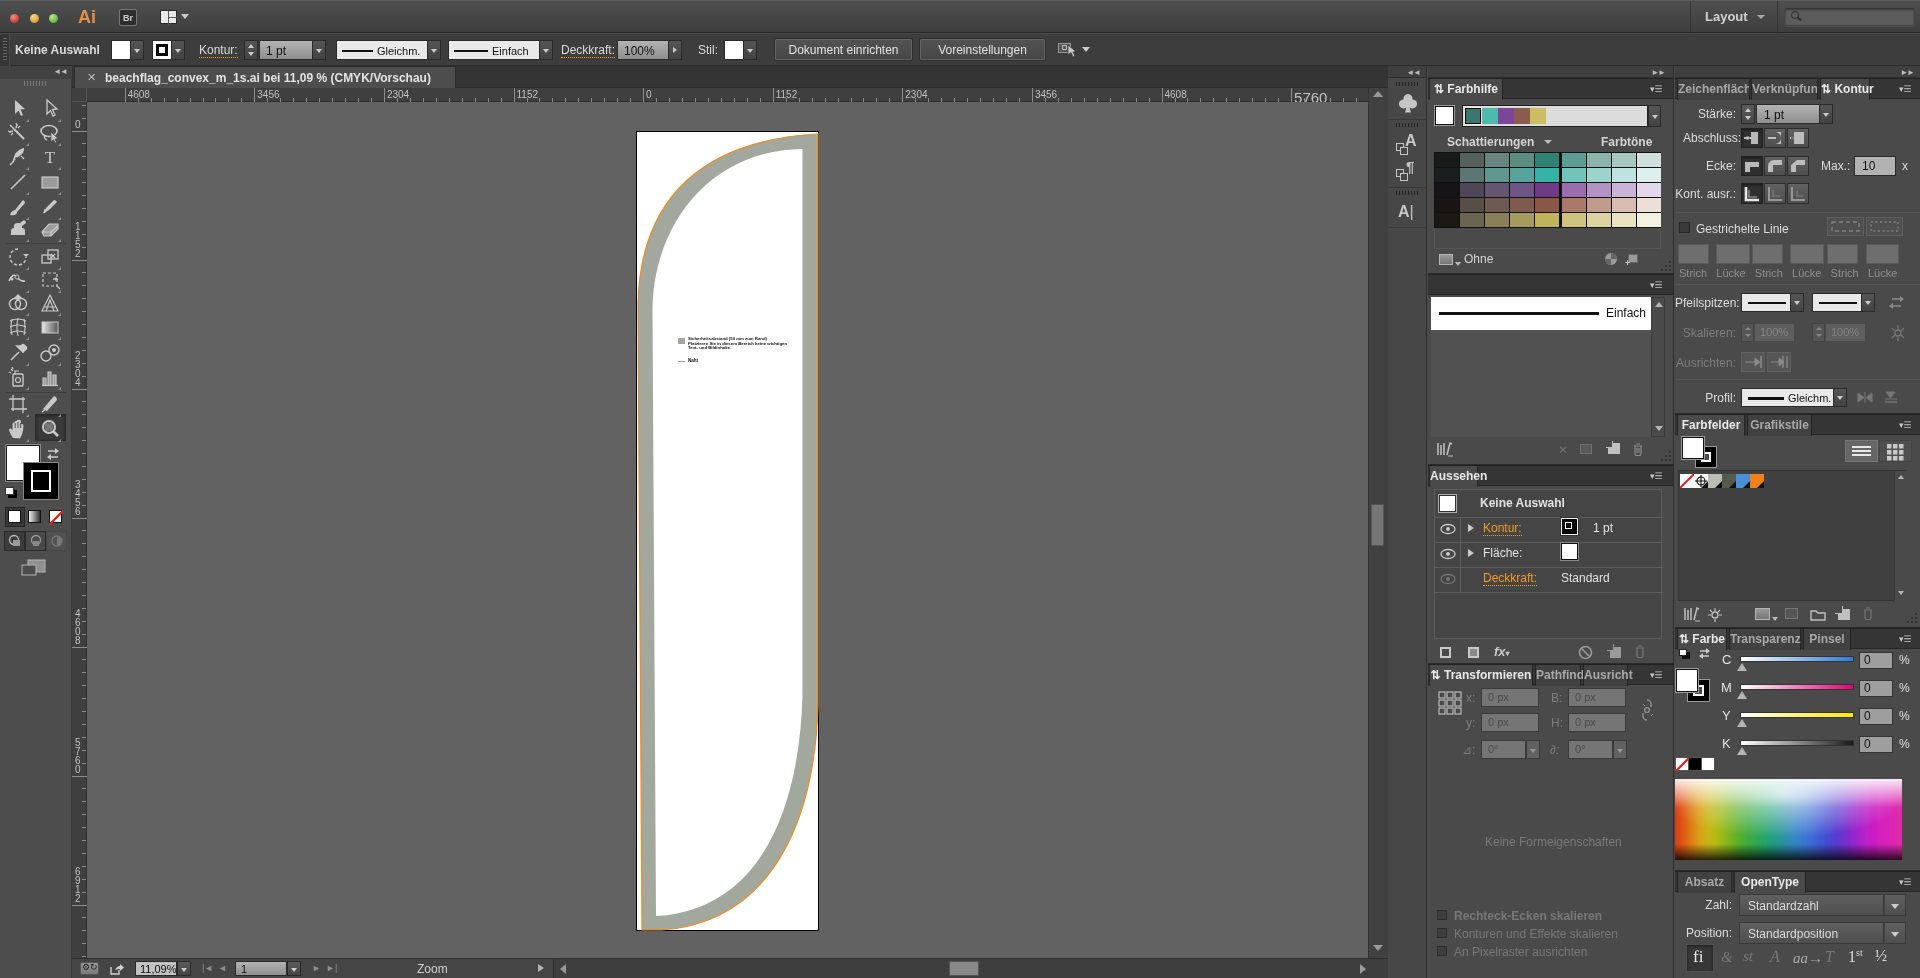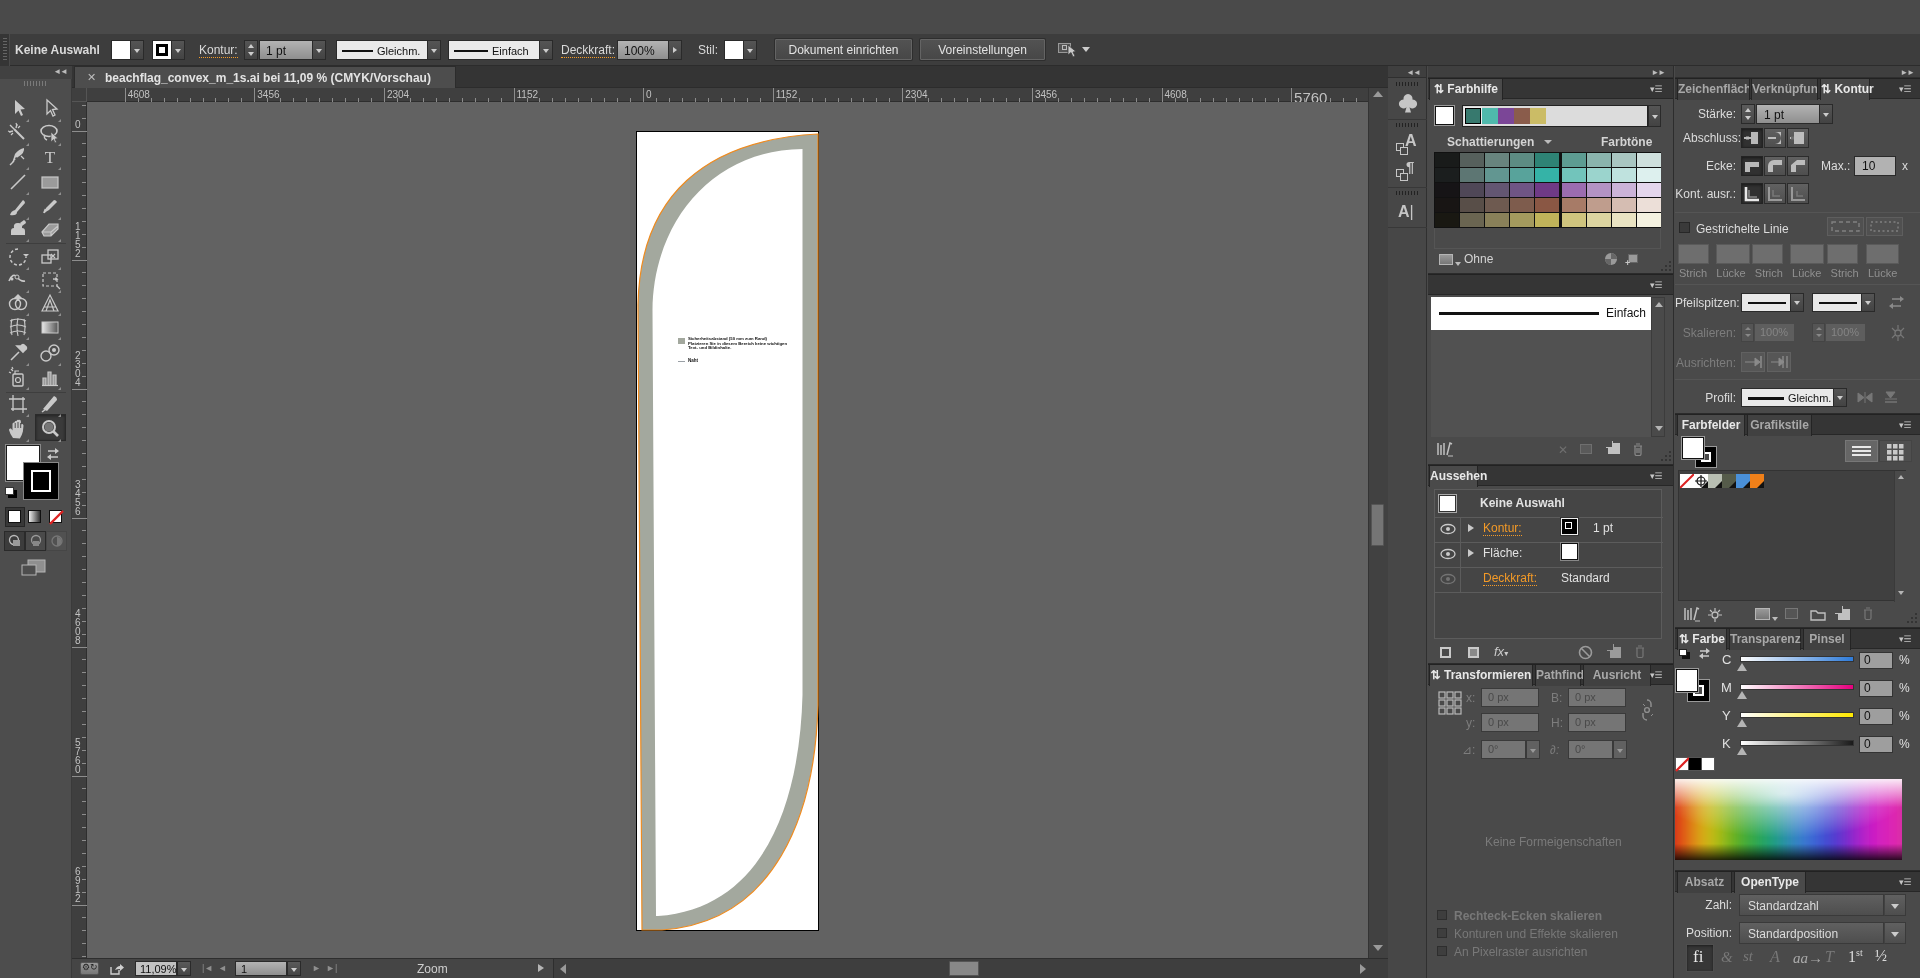--- a/index.html
+++ b/index.html
@@ -79,20 +79,39 @@
   border:1px solid #2c2c2c; }
 .pressedbtn { position:absolute; background:#313131; border:1px solid #232323;
   box-shadow:inset 0 1px 3px rgba(0,0,0,.5); }
 .gfield { position:absolute; background:#757575; border:1px solid #3a3a3a;
   color:#4a4a4a; font-size:11px; }
 </style>
 </head>
 <body>
 <div id="app">
 
+  <div id="appbar" class="abs">
+    <div class="abs light" style="left:10px;background:radial-gradient(circle at 35% 30%,#f0908a,#cf4943 60%,#8e2b27);"></div>
+    <div class="abs light" style="left:30px;background:radial-gradient(circle at 35% 30%,#f7d98c,#e0a73e 60%,#9c6d1d);"></div>
+    <div class="abs light" style="left:49px;background:radial-gradient(circle at 35% 30%,#b8e690,#6fbf48 60%,#3f7d23);"></div>
+    <div class="abs" style="left:78px;top:6px;font-size:18px;font-weight:bold;color:#e09048;">Ai</div>
+    <div class="abs" style="left:119px;top:8px;width:18px;height:17px;background:#2d2d2d;border:1px solid #777;border-radius:2px;color:#cdcdcd;font-size:9px;font-weight:bold;text-align:center;line-height:16px;">Br</div>
+    <div class="abs" style="left:160px;top:9px;width:17px;height:14px;background:#e8e8e8;border:1px solid #2a2a2a;">
+      <div class="abs" style="left:7px;top:0;width:1px;height:14px;background:#555;"></div>
+      <div class="abs" style="left:8px;top:6px;width:9px;height:1px;background:#555;"></div>
+    </div>
+    <div class="abs" style="left:181px;top:13px;width:0;height:0;border-left:4px solid transparent;border-right:4px solid transparent;border-top:5px solid #ccc;"></div>
+    <div class="abs sep" style="left:1690px;"></div>
+    <div class="abs" style="left:1705px;top:8px;font-size:13px;font-weight:bold;color:#d0d0d0;">Layout</div>
+    <div class="abs" style="left:1757px;top:14px;width:0;height:0;border-left:4px solid transparent;border-right:4px solid transparent;border-top:4px solid #aaa;"></div>
+    <div class="abs sep" style="left:1777px;"></div>
+    <div class="abs searchbox"></div>
+    <div class="abs" style="left:1791px;top:10px;width:8px;height:8px;border:1.5px solid #2e2e2e;border-radius:50%;"></div>
+    <div class="abs" style="left:1797px;top:17px;width:5px;height:1.5px;background:#2e2e2e;transform:rotate(40deg);"></div>
+  </div>
 
   <div id="ctrlbar" class="abs">
     <div class="abs" style="left:0;top:0;width:10px;height:32px;background:#353535;border-right:1px solid #4a4a4a;"></div>
     <div class="abs" style="left:3px;top:4px;width:4px;height:24px;background:repeating-linear-gradient(#666 0 1px,transparent 1px 3px);"></div>
     <div class="abs lbl" style="left:15px;font-weight:bold;">Keine Auswahl</div>
 
     <div class="abs swwrap" style="left:111px;">
       <div class="abs" style="left:0;top:0;width:20px;height:20px;background:#fff;border:1px solid #2a2a2a;"></div>
       <div class="abs ddbtn" style="left:20px;">
           <div class="abs" style="left:3px;top:8px;width:0;height:0;border-left:3.5px solid transparent;border-right:3.5px solid transparent;border-top:4px solid #ccc;"></div>
@@ -778,36 +797,36 @@
       <svg class="abs" style="left:5px;top:83px;opacity:.35;" width="16" height="12">
           <ellipse cx="8" cy="6" rx="7" ry="4.5" fill="none" stroke="#c9c9c9" stroke-width="1.3"></ellipse>
           <circle cx="8" cy="6" r="2" fill="#c9c9c9"></circle>
         </svg>
       <div class="abs orange" style="left:48px;top:81px;font-size:12px;border-bottom:1px dotted #f39a27;">Deckkraft:</div>
       <div class="abs" style="left:126px;top:81px;font-size:12px;color:#e2e2e2;">Standard</div>
       <div class="abs" style="left:0;top:102px;width:228px;height:1px;background:#5c5c5c;"></div>
     </div>
     <div class="abs" style="left:12px;top:581px;width:11px;height:11px;border:2px solid #c9c9c9;"></div>
     <div class="abs" style="left:40px;top:581px;width:11px;height:11px;border:2px solid #c9c9c9;background:#8a8a8a;"></div>
-    <div class="abs" style="left:66px;top:578px;font-size:13px;font-style:italic;font-weight:normal;color:#c9c9c9;">fx<span style="font-style:normal;font-size:8px;">▾</span></div>
+    <div class="abs" style="left:66px;top:578px;font-size:13px;font-style:italic;font-weight:bold;color:#c9c9c9;">fx<span style="font-style:normal;font-size:8px;">▾</span></div>
     <svg class="abs" style="left:150px;top:579px;" width="15" height="15">
         <circle cx="7.5" cy="7.5" r="6" fill="none" stroke="#9a9a9a" stroke-width="1.6"></circle>
         <path d="M3 3 l9 9" stroke="#9a9a9a" stroke-width="1.6"></path>
       </svg>
     <div class="abs" style="left:182px;top:581px;width:11px;height:11px;background:#9a9a9a;"></div>
     <div class="abs" style="left:179px;top:578px;width:7px;height:7px;background:#4a4a4a;border-right:1px solid #9a9a9a;border-bottom:1px solid #9a9a9a;"></div>
     <svg class="abs" style="left:205px;top:578px;" width="14" height="15">
         <path d="M3 4 h8 M4 4 v8 q0 1.5 1.5 1.5 h3 q1.5 0 1.5-1.5 V4 M5 2 h4" stroke="#777" stroke-width="1.2" fill="none"></path>
       </svg>
     <div class="abs" style="left:0;top:597px;width:246px;height:1px;background:#2b2b2b;"></div>
 
     <div class="tabstrip" style="top:598px;">
       <div class="tab active" style="left:1px;width:104px;">⇅&nbsp;Transformieren</div>
       <div class="tab inactive" style="left:107px;width:46px;">Pathfind</div>
-      <div class="tab inactive" style="left:155px;width:68px;">Ausricht</div>
+      <div class="tab inactive" style="left:155px;width:45px;">Ausricht</div>
     </div>
     <div class="pmenu" style="left:222px;top:604px;">▾☰</div>
     <svg class="abs" style="left:9px;top:624px;" width="26" height="26">
       <g fill="none" stroke="#b9b9b9" stroke-width="1.2">
       <rect x="2" y="2" width="6" height="6"></rect>
           <rect x="10" y="2" width="6" height="6"></rect>
           <rect x="18" y="2" width="6" height="6"></rect>
       <rect x="2" y="10" width="6" height="6"></rect>
           <rect x="10" y="10" width="6" height="6"></rect>
           <rect x="18" y="10" width="6" height="6"></rect>

